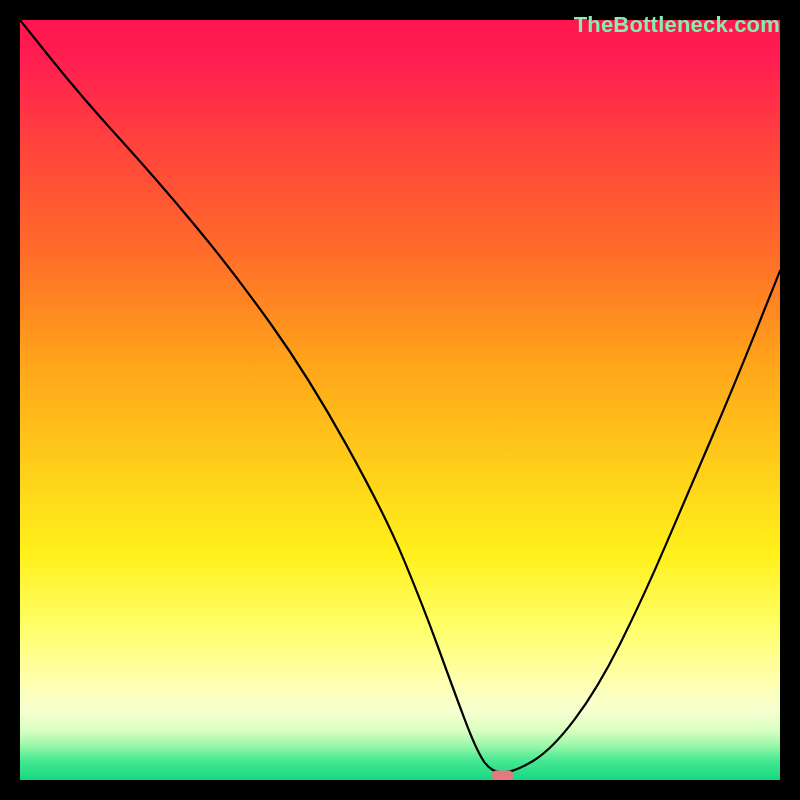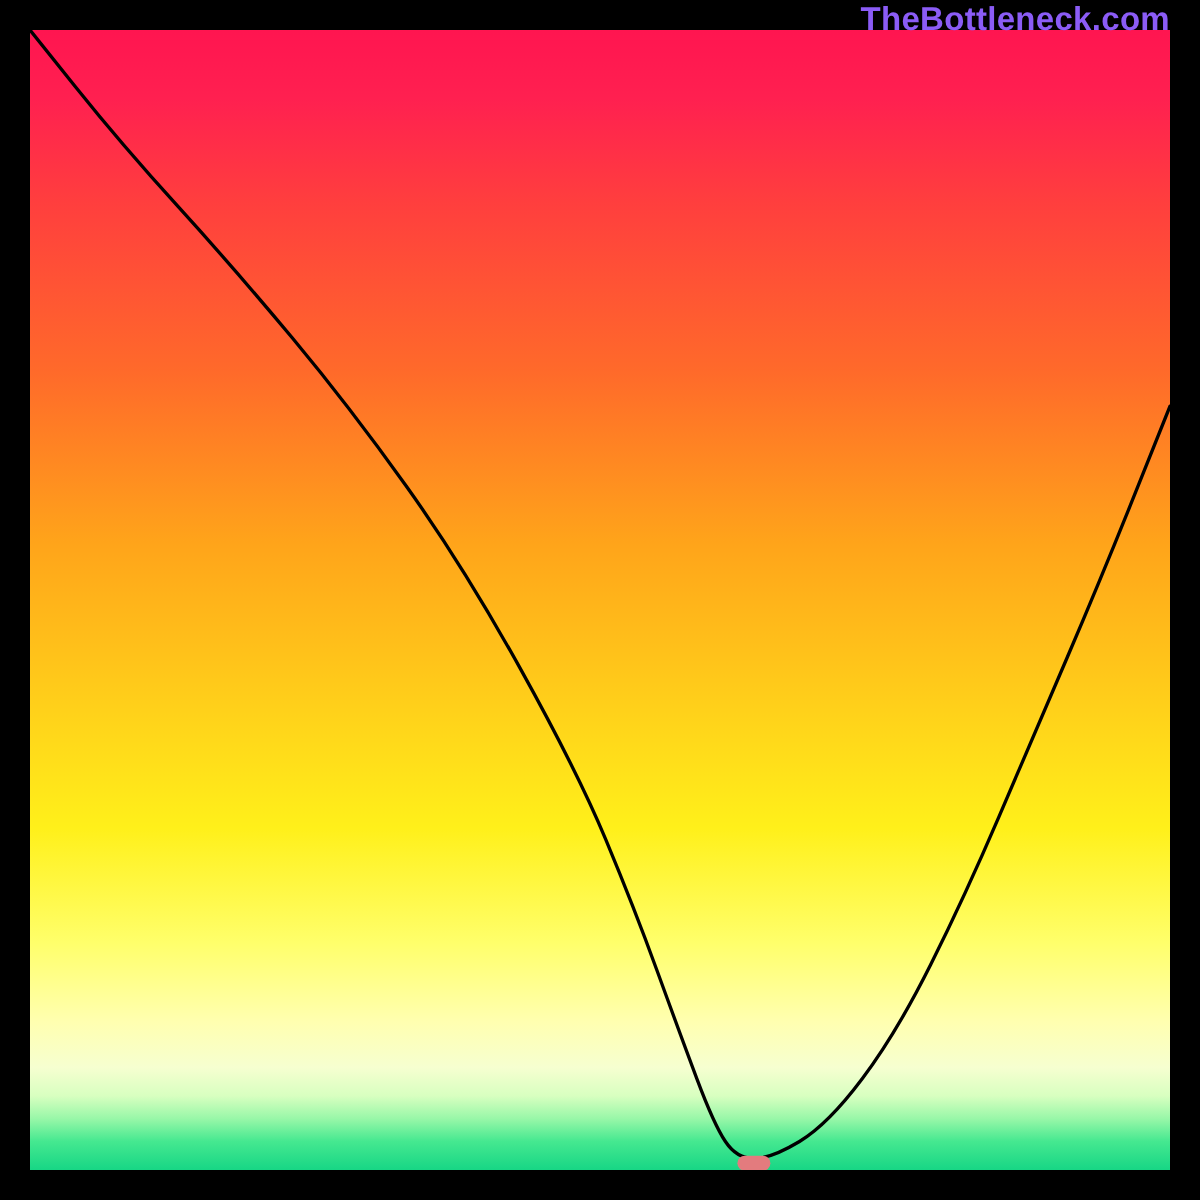--- a/index.html
+++ b/index.html
@@ -23,26 +23,26 @@
     width: 760px;
     height: 760px;
   }
   .plot-area svg {
     display: block;
     width: 760px;
     height: 760px;
   }
   .watermark {
     position: absolute;
-    top: 0px;
+    top: 12px;
     right: 20px;
     font-family: Arial, "Helvetica Neue", Helvetica, sans-serif;
     font-size: 22px;
     font-weight: 600;
-    color: #8b5cf6;
+    color: #86efac;
     letter-spacing: 0.2px;
   }
   .marker {
     fill: #e37b7e;
   }
 </style>
 </head>
 <body>
 
 <div class="frame">

